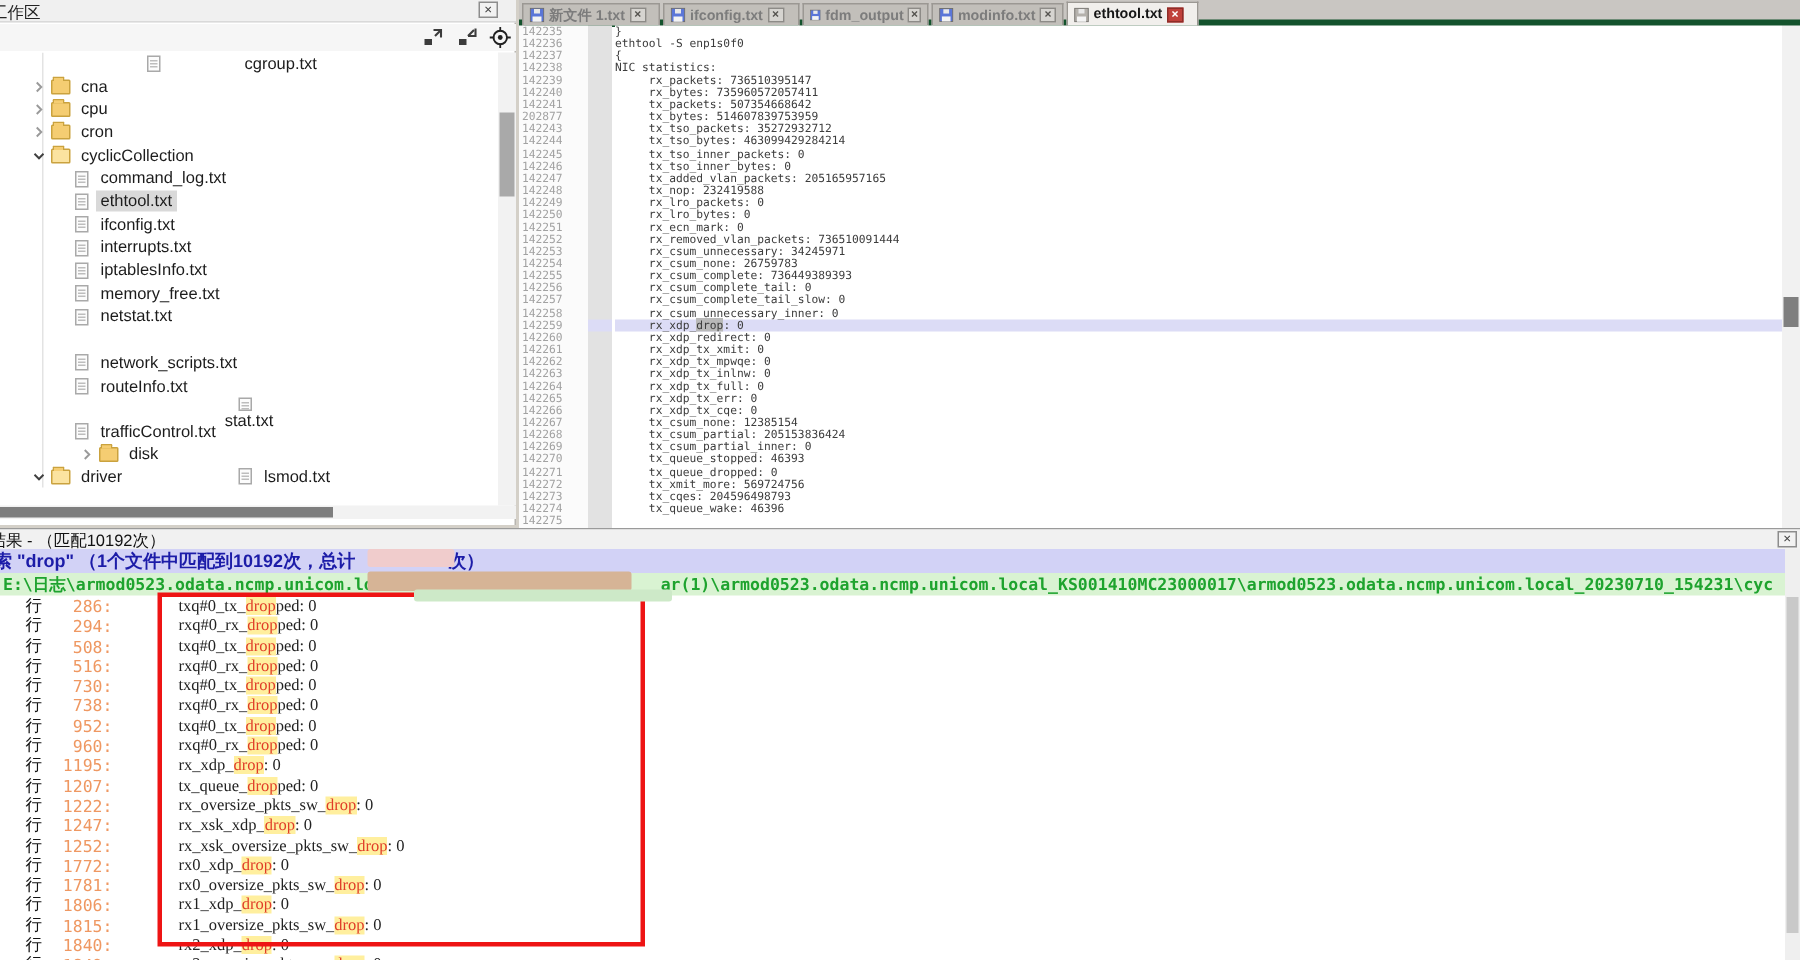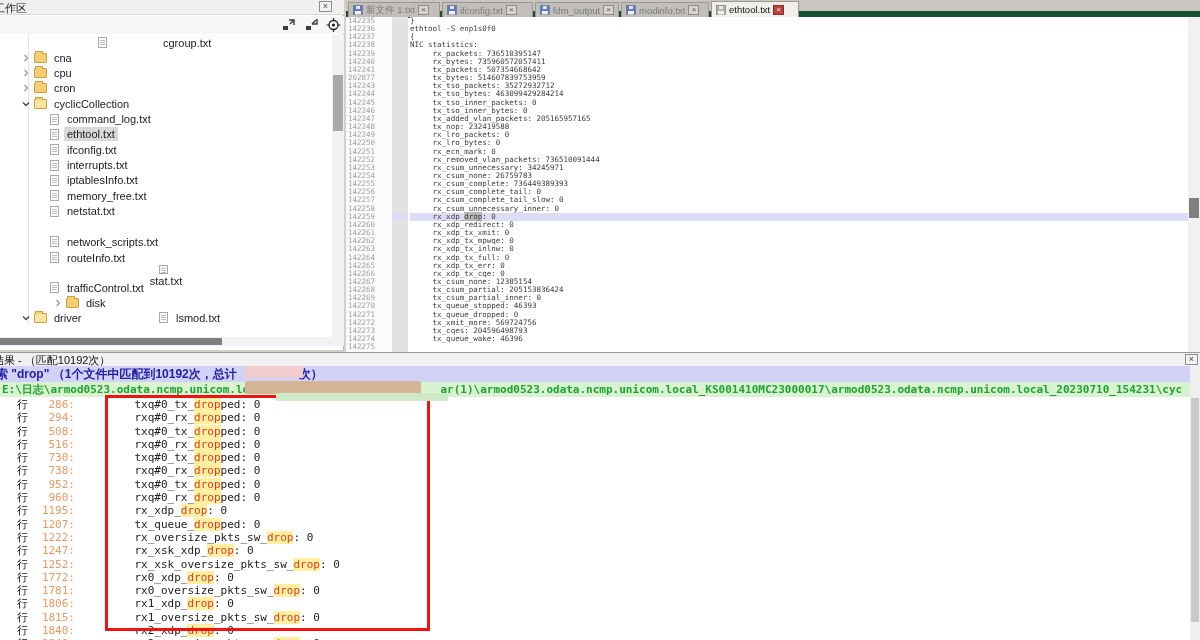--- a/index.html
+++ b/index.html
@@ -28,21 +28,21 @@
   .icon-file:before { content:""; position:absolute; left:1px; top:2px; width:5px; height:1px; background:#bdbdbd; box-shadow:0 2px 0 #bdbdbd, 0 4px 0 #bdbdbd; }
   .guide { position:absolute; width:1px; background:#e3e3e3; }
   
   #ws-vscroll { left:332px; top:35px; width:12px; height:302px; background:#f2f2f2; }
   #ws-vthumb { position:absolute; left:1px; top:40px; width:10px; height:56px; background:#a9a9a9; }
   #ws-hscroll { left:0; top:337px; width:344px; height:9px; background:#f2f2f2; }
   #ws-hthumb { position:absolute; left:0; top:1px; width:222px; height:7px; background:#7e7e7e; }
 
   
   #ed-panel { left:346px; top:0; width:854px; height:352px; background:#fff; }
-  #tab-bar { left:346px; top:0; width:854px; height:18px; background:#c9c6c2; border-bottom:7px solid #14532d; }
+  #tab-bar { left:346px; top:0; width:854px; height:18px; background:#c9c6c2; border-bottom:5px solid #14532d;font-weight:bold; }
   .tab { position:absolute; top:2px; height:15px; background:#c2bfba; border:1px solid #9b9893; border-bottom:none;
          display:flex; align-items:center; padding:0 4px; gap:3px; }
   .tab .tlabel { font-size:9.5px; color:#7c7c7c; white-space:nowrap; }
   .tab.active { background:#f1efec; height:16px; top:1px; z-index:2; }
   .tab.active .tlabel { color:#151515; }
   .tab-x { width:11px; height:10px; border:1px solid #8d8b87; background:#d6d4d0; color:#55534f; font-size:8px; line-height:8px; text-align:center; }
   .tab.active .tab-x { background:#c0403a; border-color:#8f2d28; color:#fff; }
   .floppy { width:10px; height:10px; }
 
   #gutter { left:346px; top:17px; width:46px; height:335px; background:#fbfbfb; overflow:hidden; }
@@ -62,21 +62,21 @@
   #res-header { left:0; top:0; width:1200px; height:13px; background:#f1f1f1; }
   #res-header-text { position:absolute; left:0; top:0; font-size:11px; color:#111; margin-left:-7px; white-space:nowrap; }
   #res-close { right:2px; top:1px; }
   #res-search { left:0; top:13px; width:1190px; height:16px; background:#d2d2f6; font-size:12px; font-weight:bold; color:#1c1ca8; line-height:16px; white-space:nowrap; overflow:hidden; }
   #res-search .seg { margin-left:-4px; }
   #res-path { left:0; top:29px; width:1190px; height:15px; background:#d9f3d2; font-family:"DejaVu Sans Mono", monospace; font-size:11px; font-weight:bold; color:#1ea32e; line-height:15px; white-space:nowrap; overflow:hidden; padding-left:2px; }
   #res-rows { left:0; top:45px; width:1190px; height:243px; overflow:hidden; background:#fff; }
   .rrow { height:13.3px; line-height:13.3px; display:flex; font-family:"DejaVu Sans Mono", monospace; font-size:11px; white-space:pre; }
   .rlabel { width:30px; flex:0 0 30px; padding-left:17px; font-family:"Liberation Sans", sans-serif; font-size:11px; color:#111; }
   .rnum { width:45px; flex:0 0 45px; text-align:right; color:#ef9862; }
-  .rtext { padding-left:33px; color:#222; }
+  .rtext { padding-left:33px; color:#222;font-family:Liberation Serif, serif; }
   .match { background:#ffef9e; color:#e03c28; }
   #res-vscroll { left:1190px; top:13px; width:10px; height:275px; background:#efefef; }
   #res-vthumb { position:absolute; left:1px; top:32px; width:8px; height:224px; background:#c9c9c9; }
 
   
   #red-rect { left:105px; top:395px; width:325px; height:236px; border:3px solid #ee1414; z-index:10; }
   #censor-search { left:245px; top:366px; width:58px; height:12px; background:#f0cccc; border-radius:2px; filter:blur(.5px); z-index:11; }
   #censor-path1 { left:245px; top:381px; width:176px; height:13px; background:#d6b496; border-radius:2px; filter:blur(.5px); z-index:11; }
   #censor-path2 { left:276px; top:393px; width:172px; height:8px; background:#cde9c8; border-radius:2px; filter:blur(.5px); z-index:11; }
 </style>

